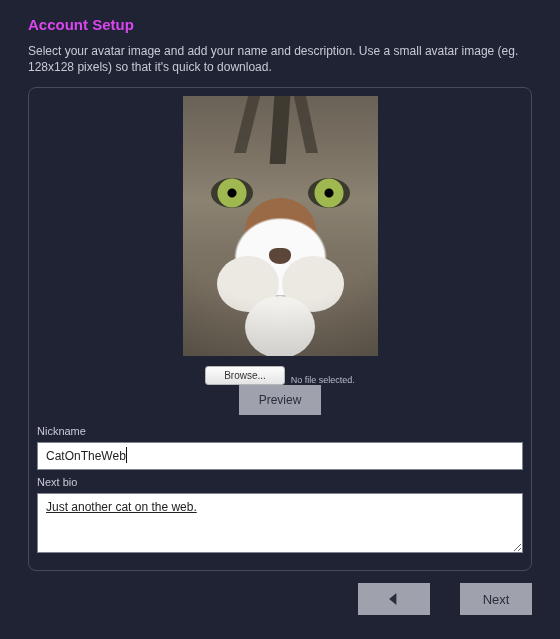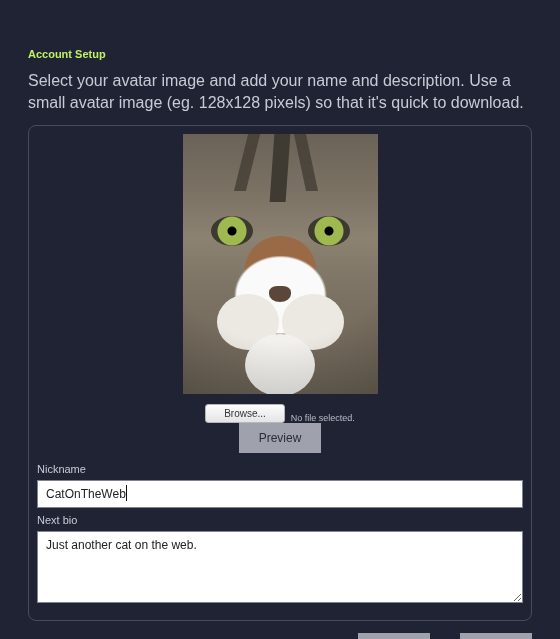--- a/index.html
+++ b/index.html
@@ -9,28 +9,27 @@
     font-size: 12px;
     color: #c8cbd6;
     width: 560px;
     height: 639px;
     overflow: hidden;
   }
   .page {
     padding: 16px 28px 0 28px;
   }
   h1.title {
-    font-size: 11px;
+    font-size: 15px;
     font-weight: bold;
-    color: #bef264;
+    color: #d946ef;
     margin-bottom: 10px;
-    margin-top: 32px;
   }
   p.desc {
-    font-size: 16px;
+    font-size: 12px;
     line-height: 1.35;
     color: #c8cbd6;
     margin-bottom: 12px;
   }
   .panel {
     border: 1px solid #474b5a;
     border-radius: 8px;
     padding: 8px 8px 14px 8px;
   }
   .avatar-wrap {
@@ -120,22 +119,23 @@
     width:100%;
     background:#fff;
     border:1px solid #7f8291;
     color:#222;
     font-size:12px;
     padding:6px 8px;
     font-family:inherit;
     outline:none;
   }
   textarea.text-area {
-    height:72px;
+    height:60px;
     resize:both;
+    text-decoration:underline;
   }
   .text-input-wrap { position:relative; }
   .caret {
     position:absolute;
     top:5px;
     width:1px; height:16px;
     background:#111;
   }
 
   .footer {

